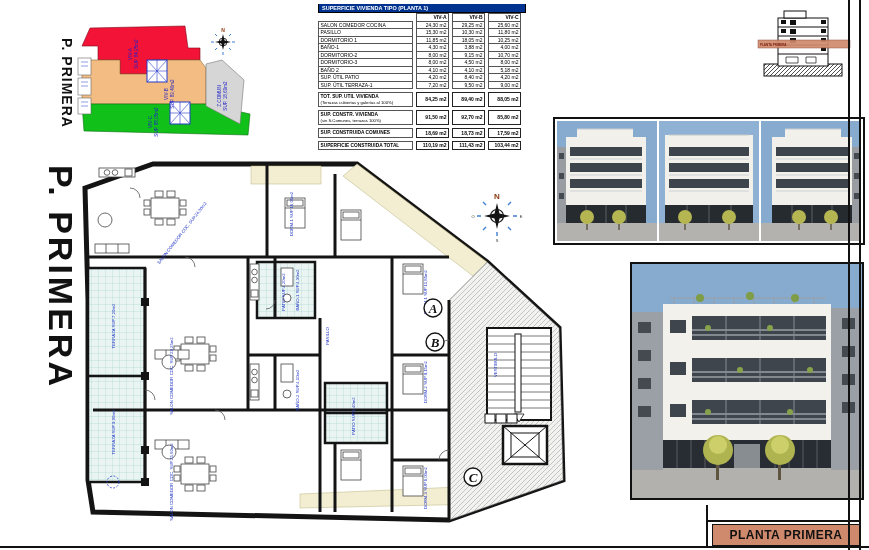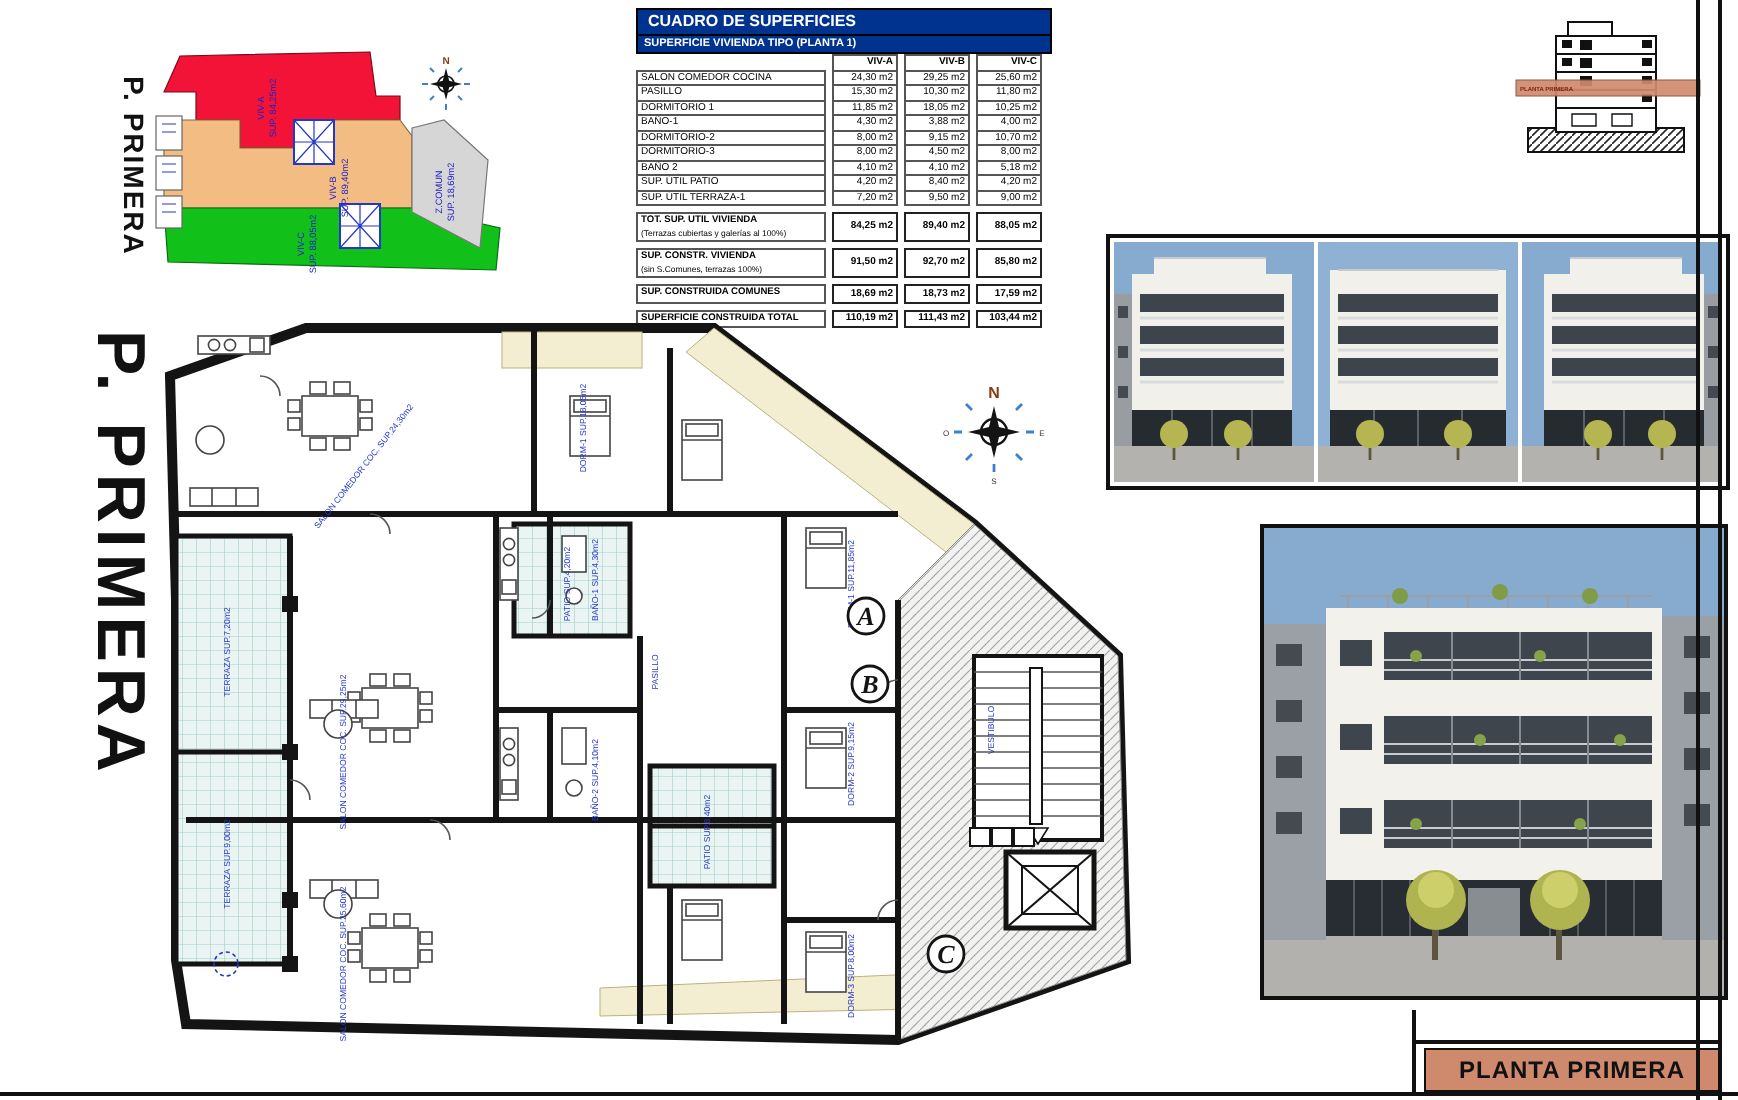--- a/index.html
+++ b/index.html
@@ -71,21 +71,20 @@
 
   <g transform="translate(183,34)">
     <polygon points="0,-8 1.6,-1.6 8,0 1.6,1.6 0,8 -1.6,1.6 -8,0 -1.6,-1.6" fill="#111"></polygon>
     <circle r="4" fill="none" stroke="#111" stroke-width="0.8"></circle>
     <text y="-10" text-anchor="middle" font-size="5" font-weight="bold" fill="#8b3a10">N</text>
     <path d="M-12,0 h3 M9,0 h3 M0,10 v3 M-8,-8 l2,2 M8,8 l-2,-2 M8,-8 l-2,2 M-8,8 l2,-2" stroke="#3f7fd0" stroke-width="1"></path>
   </g>
 </svg>
 
 <div class="areas-table">
-  <div class="t-title">CUADRO DE SUPERFICIES</div>
   <div class="t-sub">SUPERFICIE VIVIENDA TIPO  (PLANTA 1)</div>
   <div class="t-row t-head">
     <div class="t-cell t-lab"></div>
     <div class="t-cell t-val">VIV-A</div>
     <div class="t-cell t-val">VIV-B</div>
     <div class="t-cell t-val">VIV-C</div>
   </div>
   <div class="t-row">
     <div class="t-cell t-lab">SALON COMEDOR COCINA</div>
     <div class="t-cell t-val">24,30 m2</div>

